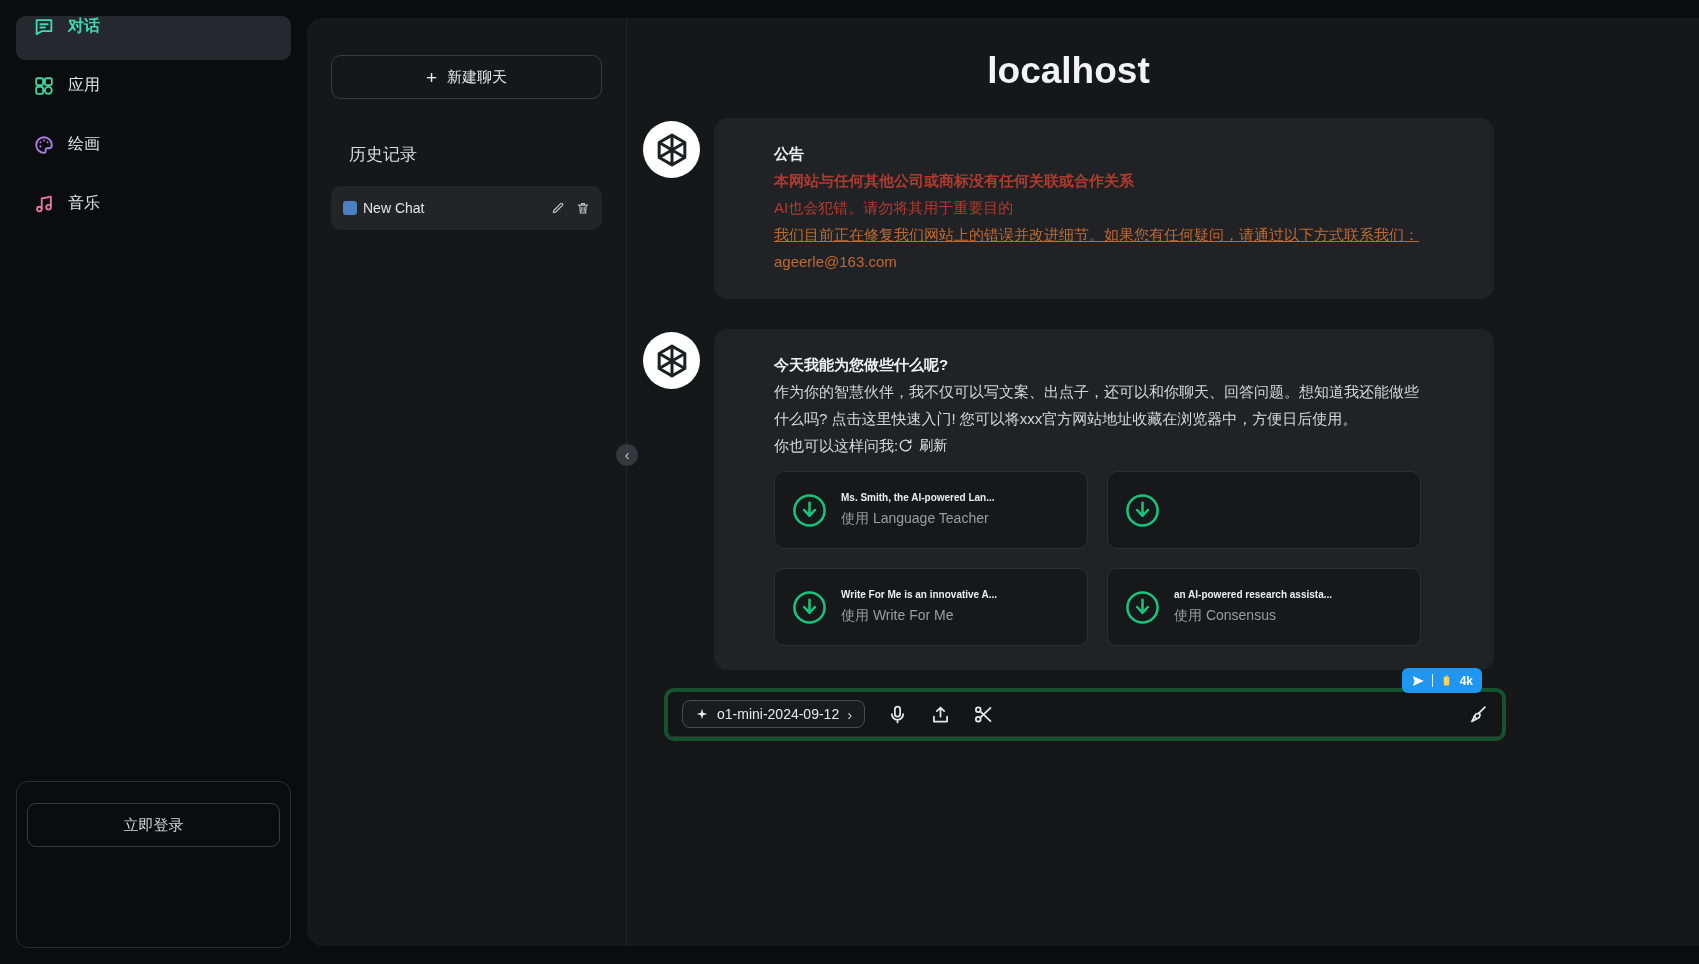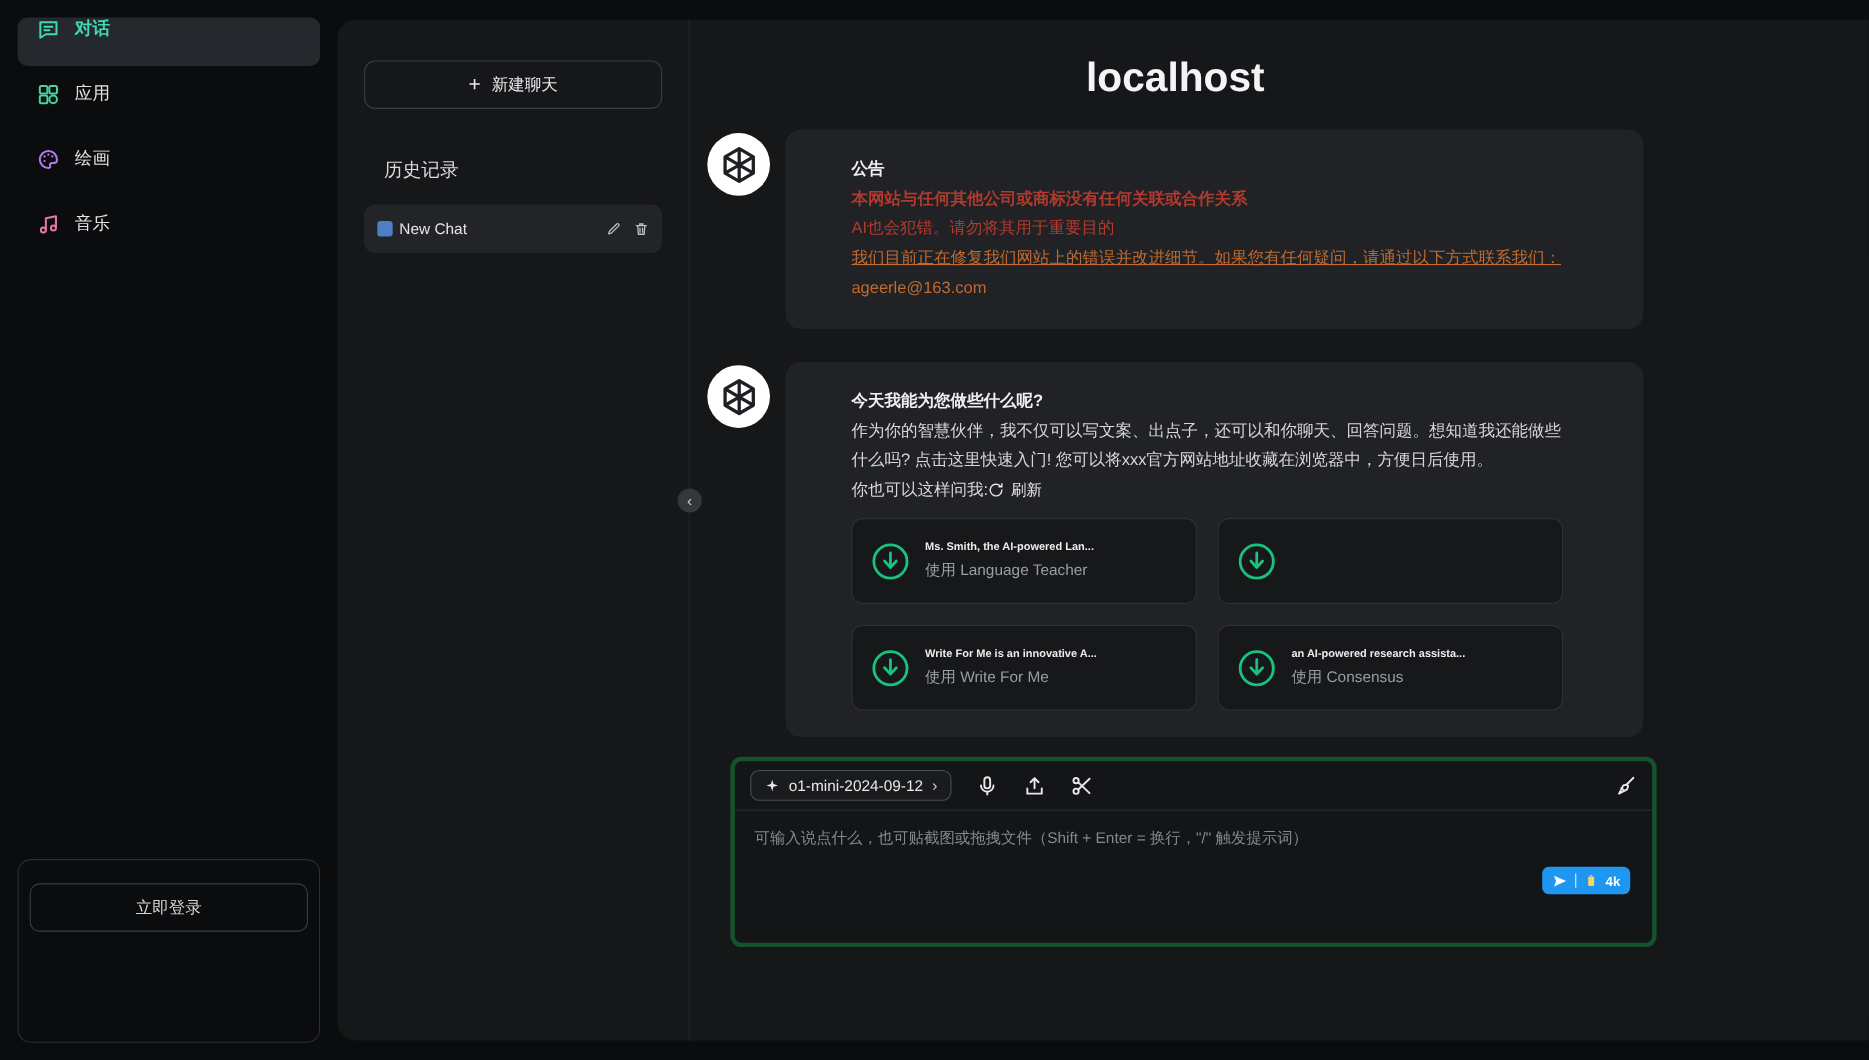--- a/index.html
+++ b/index.html
@@ -302,21 +302,20 @@
               </svg>
           </button>
           <button class="icon-btn composer-right">
             <svg viewBox="0 0 24 24" fill="none" stroke="#e8e8ea" stroke-width="1.9" stroke-linejoin="round" stroke-linecap="round">
                 <path d="M20.5 3.5l-7.5 7.5"></path>
                 <path d="M13.5 10.5l-3.5 1-4.5 8.5 8.5-4.5 1-3.5z"></path>
                 <path d="M8 14l2.5 2.5"></path>
               </svg>
           </button>
         </div>
-        <textarea class="input" placeholder="可输入说点什么，也可贴截图或拖拽文件（Shift + Enter = 换行，&quot;/&quot; 触发提示词）" style=""></textarea>
         <div class="send-pill">
           <svg class="plane" viewBox="0 0 24 24" fill="#ffffff">
               <path d="M3 20.5L22 12 3 3.5l3.2 8.5L3 20.5zM6.2 12h7"></path>
             </svg>
           <span class="pill-div"></span>
           <svg class="batt" viewBox="0 0 24 24">
               <rect x="7" y="5" width="10" height="16" rx="2" fill="#ffd35a"></rect>
               <rect x="10" y="2.5" width="4" height="2" rx="1" fill="#ffd35a"></rect>
             </svg>
           <span class="pill-count">4k</span>

